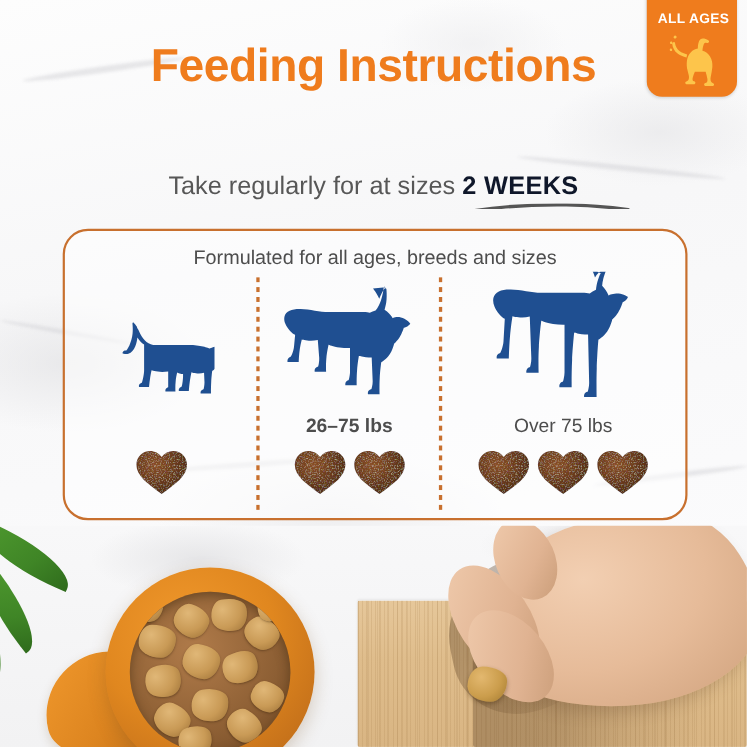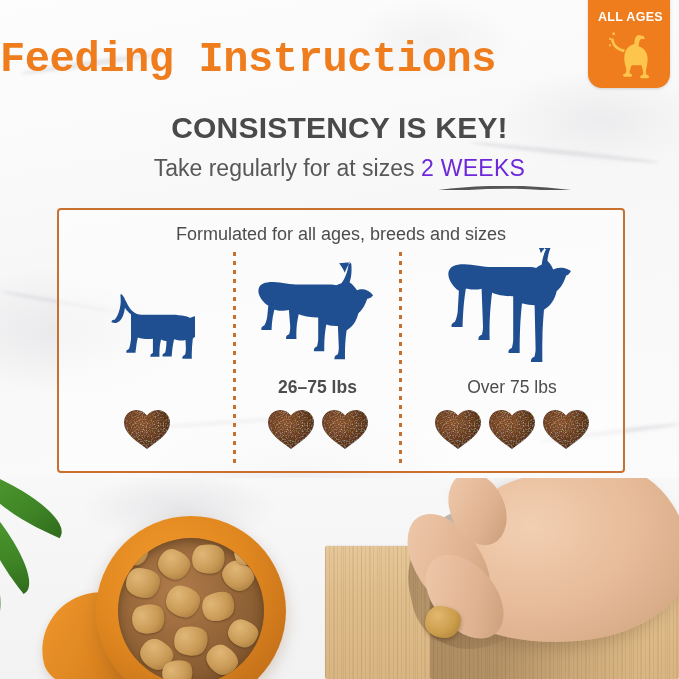--- a/index.html
+++ b/index.html
@@ -18,54 +18,54 @@
       radial-gradient(ellipse 180px 90px at 60px 330px, rgba(228,228,230,.75), rgba(228,228,230,0) 70%),
       radial-gradient(ellipse 150px 70px at 600px 120px, rgba(231,231,233,.7), rgba(231,231,233,0) 70%),
       radial-gradient(ellipse 220px 80px at 300px 470px, rgba(233,233,235,.65), rgba(233,233,235,0) 72%),
       radial-gradient(ellipse 120px 60px at 430px 40px, rgba(236,236,238,.6), rgba(236,236,238,0) 70%),
       linear-gradient(170deg,#fdfdfd 0%,#f7f7f8 45%,#fbfbfc 100%);
   }
   .vein{position:absolute;background:rgba(210,210,214,.5);border-radius:50%;filter:blur(1.4px);}
 
   
   .title{
-    position:absolute;left:0;top:36px;width:679px;
-    font-family:Liberation Mono, monospace;
+    position:absolute;left:0;top:36px;width:679px;text-align:center;
+    font-family:Liberation Sans, sans-serif;
     font-weight:bold;font-size:42px;letter-spacing:-.4px;
     color:#ef7c1d;white-space:nowrap;
   }
   .subtitle{
     position:absolute;left:0;top:111px;width:679px;text-align:center;
     font-weight:bold;font-size:30px;letter-spacing:.2px;color:#4a4a4a;
   }
   .tagline-wrap{
     position:absolute;left:0;top:155px;width:679px;text-align:center;
     font-size:23px;color:#575757;white-space:nowrap;
   }
-  .tagline-strong{font-weight:normal;color:#6d28d9;letter-spacing:.3px;}
+  .tagline-strong{font-weight:bold;color:#0f172a;letter-spacing:.3px;}
   .swoosh{
     position:absolute;left:425px;top:181px;width:148px;height:9px;overflow:hidden;
   }
 
   
   .badge{
     position:absolute;left:588px;top:-6px;width:82px;height:94px;
     background:#ef7c1d;border-radius:5px 5px 14px 14px;
     box-shadow:0 1px 3px rgba(0,0,0,.15);
   }
   .badge-text{
     position:absolute;left:0;top:16px;width:85px;text-align:center;
     font-weight:bold;font-size:12.5px;letter-spacing:.3px;color:#ffffff;
   }
   .badge-dog{position:absolute;left:13px;top:33px;}
 
   
   .card{
     position:absolute;left:57px;top:208px;width:564px;height:261px;
-    border:2px solid #c8702e;border-radius:4px;background:rgba(255,255,255,.55);
+    border:2px solid #c8702e;border-radius:23px;background:rgba(255,255,255,.55);
   }
   .card-head{
     position:absolute;left:0;top:14px;width:564px;text-align:center;
     font-size:18px;color:#4d4d4d;
   }
   .divider{
     position:absolute;top:42px;width:3px;height:214px;
     background-image:linear-gradient(to bottom,#c8702e 0 50%, rgba(0,0,0,0) 50% 100%);
     background-size:3px 9px;
   }
@@ -175,21 +175,20 @@
       <svg width="56" height="52" viewBox="0 0 56 52" aria-hidden="true">
         <g fill="#fdc54b">
           <path d="M38 8c-1.6 0-3 1.2-3.6 2.7-.8 2-1 4.3-1 6.4-2.4.5-4.6 1.6-6.3 3.3-2 2-3.2 4.7-3.6 7.6-.4 3-.2 6 .5 8.9.4 1.6.9 3.2 1.2 4.8.2 1.2.3 2.5-.2 3.6-.4.9-1.2 1.5-2.1 1.8-.6.2-1 .8-.9 1.4.1.7.7 1.2 1.4 1.2h6.4c.8 0 1.4-.6 1.4-1.4 0-.7-.5-1.3-1.2-1.4-.6-.1-1.1-.5-1.3-1-.3-.8-.1-1.7.1-2.5.5-1.8 1.2-3.5 1.9-5.2h9.8c.6 2.2 1.3 4.4 1.6 6.6.1 1 .1 2.1-.5 2.9-.3.4-.8.6-1.3.7-.7.1-1.2.7-1.2 1.4 0 .8.6 1.4 1.4 1.4h6.2c.7 0 1.3-.5 1.4-1.2.1-.6-.3-1.2-.9-1.4-1-.3-1.8-1.1-2.1-2.1-.3-1.1-.2-2.3 0-3.4.5-3.1 1.3-6.2 1.5-9.3.2-3.3-.3-6.7-2.1-9.5-1.6-2.5-4.1-4.3-6.9-5.1.1-1.8.3-3.7 1-5.4.3-.8.8-1.6 1.6-1.9.4-.2.9-.1 1.3.1.7.3 1.5.1 1.9-.5.4-.7.2-1.6-.5-2C41.2 8.5 39.6 8 38 8z"></path>
           <path d="M23.7 22.5c-2.5-.6-5-1.5-7-3.1-2.2-1.7-3.7-4.2-4-7-.1-.7-.7-1.2-1.4-1.1-.7.1-1.2.7-1.2 1.4.3 3.4 2 6.6 4.6 8.8 2.4 2 5.4 3.1 8.4 3.7l.6-2.7z"></path>
           <path d="M11.6 6.1c.3-.6 1-.9 1.6-.7.6.2 1 .8.9 1.5-.1.5-.5 1-1 1.1-.8.2-1.6-.3-1.8-1.1-.1-.3 0-.6.3-.8zM8.4 11.1c.5-.4 1.2-.4 1.6.1.4.5.4 1.2-.1 1.6-.4.3-1 .3-1.4 0-.6-.4-.7-1.2-.1-1.7zM8.6 17.2c.6-.2 1.2.1 1.4.7.2.6-.1 1.3-.7 1.5-.5.1-1.1-.1-1.3-.6-.3-.6 0-1.4.6-1.6z"></path>
         </g>
       </svg>
     </div>
   </div>
 
-  <div class="subtitle">CONSISTENCY IS KEY!</div>
 
   <div class="tagline-wrap">
     <span>Take regularly for at sizes </span><span class="tagline-strong">2 WEEKS</span>
   </div>
   <div class="swoosh">
     <svg width="148" height="9" viewBox="0 0 148 9" aria-hidden="true">
       <path d="M2 7.2C30 2.6 60 .9 90 1.3c19 .3 38 1.8 56 4.2" fill="none" stroke="#555" stroke-width="3" stroke-linecap="round"></path>
     </svg>
   </div>
 

